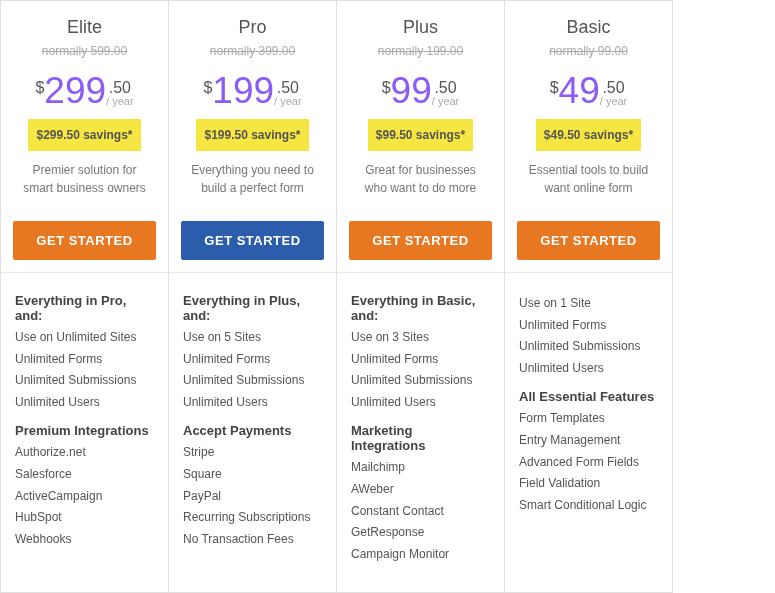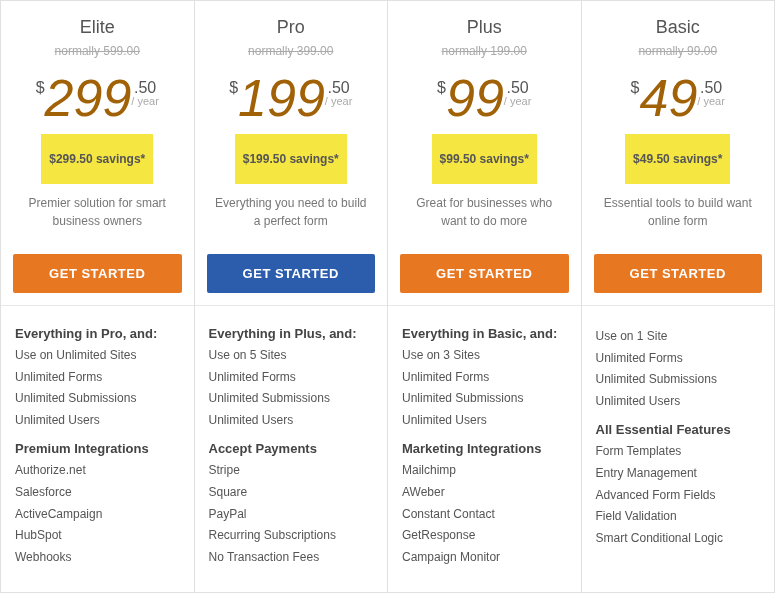--- a/index.html
+++ b/index.html
@@ -4,21 +4,21 @@
   <style>
     * { box-sizing: border-box; margin: 0; padding: 0; }
     body {
       font-family: 'Helvetica Neue', Arial, sans-serif;
       background: #fff;
       font-size: 13px;
       color: #555;
     }
     .pricing-container {
       display: flex;
-      width: 775px;
+      width: 673px;
       min-height: 593px;
       border: 1px solid #e0e0e0;
     }
     .plan-col {
       flex: 1;
       border-right: 1px solid #e0e0e0;
       display: flex;
       flex-direction: column;
     }
     .plan-col:last-child {
@@ -48,45 +48,44 @@
       line-height: 1;
       margin-bottom: 6px;
     }
     .dollar-sign {
       font-size: 16px;
       color: #555;
       margin-top: 8px;
       font-weight: 400;
     }
     .price-main {
-      font-size: 52px;
+      font-size: 37px;
       font-weight: 300;
-      color: #a16207;
+      color: #8b5cf6;
       line-height: 1;
-      font-style: italic;
     }
     .price-cents-year {
       display: flex;
       flex-direction: column;
       margin-top: 8px;
     }
     .price-cents {
       font-size: 16px;
       color: #555;
     }
     .price-year {
       font-size: 11px;
       color: #aaa;
     }
     .savings-badge {
       background: #f5e642;
       color: #555;
       font-size: 12px;
       font-weight: 600;
-      padding: 18px 8px;
+      padding: 9px 8px;
       display: inline-block;
       margin: 4px auto 10px;
     }
     .plan-desc {
       font-size: 12px;
       color: #777;
       text-align: center;
       padding: 0 8px 12px;
       line-height: 1.5;
     }

